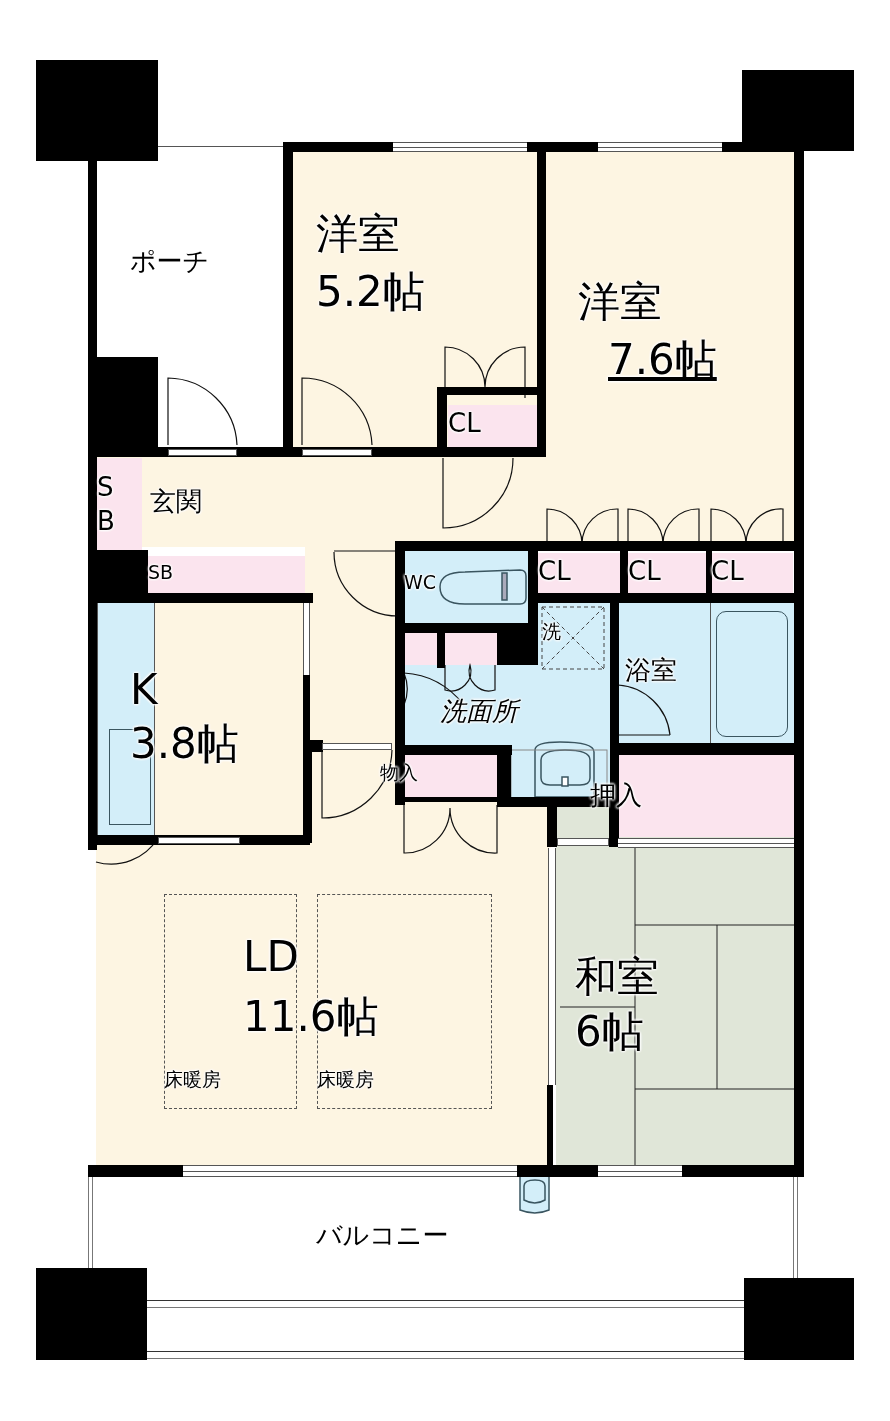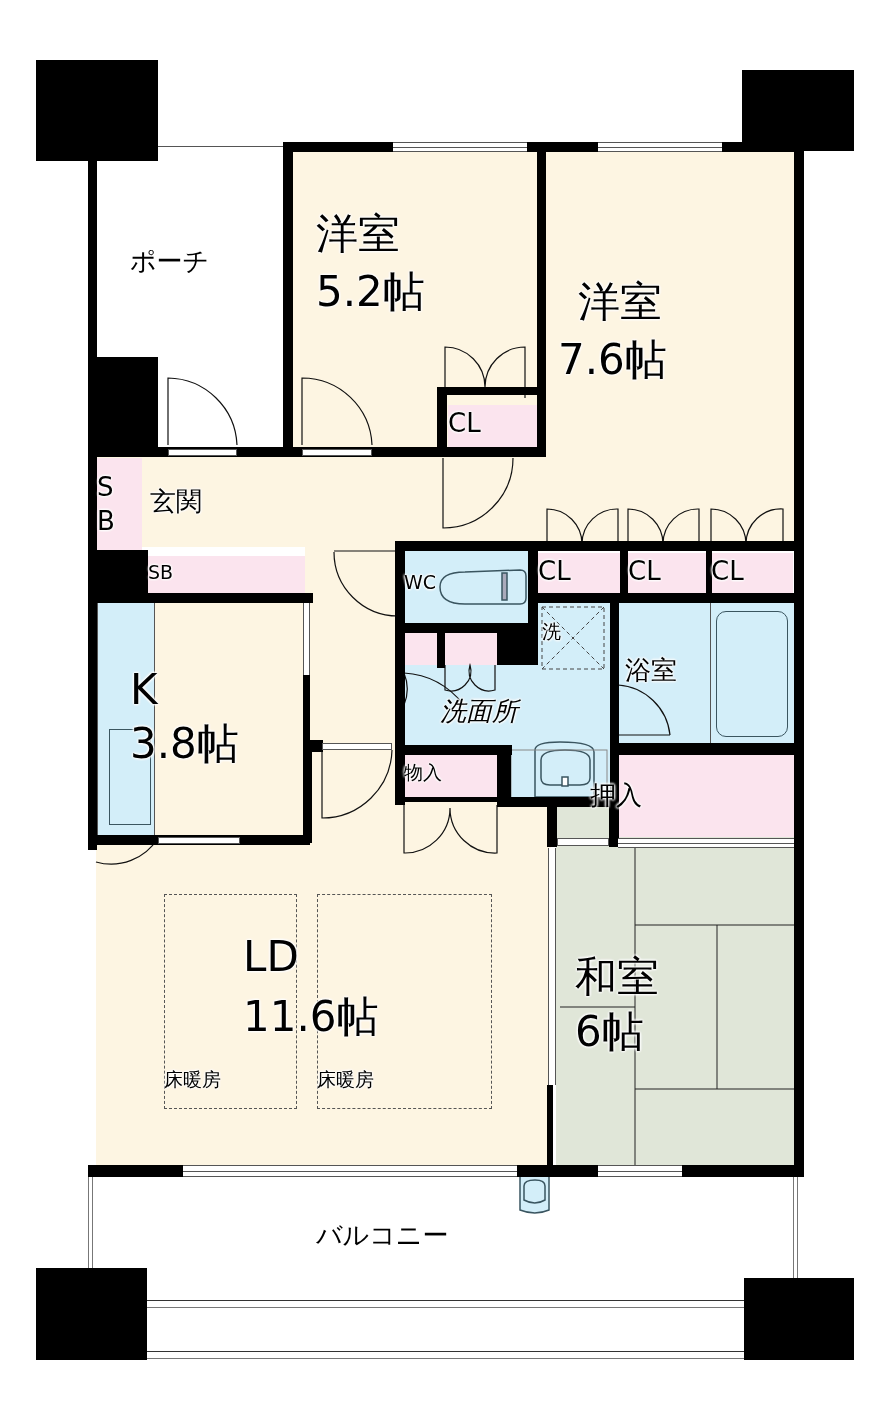--- a/index.html
+++ b/index.html
@@ -185,40 +185,40 @@
 <div class="vwin" style="left:303px;top:603px;width:7px;height:72px;"></div>
 <div class="vwin" style="left:548px;top:848px;width:8px;height:237px;"></div>
 <div class="doorgap" style="left:557px;top:838px;width:52px;height:8px;"></div>
 
 <div class="label mid" style="left:130px;top:248px;width:130px;">ポーチ</div>
 
 <div class="label big" style="left:316px;top:212px;width:200px;">洋室</div>
 <div class="label big" style="left:316px;top:270px;width:200px;">5.2帖</div>
 
 <div class="label big" style="left:578px;top:280px;width:200px;">洋室</div>
-<div class="label big" style="left:558px;top:338px;width:200px;">7.6帖</div>
+<div class="label big" style="left:608px;top:338px;width:200px;text-decoration:underline;">7.6帖</div>
 
 <div class="label mid" style="left:448px;top:410px;width:90px;">CL</div>
 <div class="label mid" style="left:538px;top:558px;width:82px;">CL</div>
 <div class="label mid" style="left:628px;top:558px;width:78px;">CL</div>
 <div class="label mid" style="left:711px;top:558px;width:82px;">CL</div>
 
 <div class="label mid" style="left:97px;top:474px;width:45px;">S</div>
 <div class="label mid" style="left:97px;top:508px;width:45px;">B</div>
 <div class="label mid" style="left:150px;top:488px;width:100px;">玄関</div>
 <div class="label sm" style="left:148px;top:563px;width:157px;">SB</div>
 
 <div class="label big" style="left:130px;top:668px;width:200px;">K</div>
 <div class="label big" style="left:130px;top:722px;width:200px;">3.8帖</div>
 
 <div class="label sm" style="left:404px;top:573px;width:60px;">WC</div>
 <div class="label sm" style="left:542px;top:622px;width:62px;">洗</div>
 <div class="label mid" style="left:440px;top:698px;width:130px;font-style:italic;">洗面所</div>
 <div class="label mid" style="left:625px;top:657px;width:80px;">浴室</div>
-<div class="label sm" style="left:404px;top:763px;width:96px;">物入</div>
+<div class="label sm" style="left:380px;top:763px;width:96px;">物入</div>
 <div class="label mid" style="left:590px;top:782px;width:176px;">押入</div>
 
 <div class="label big" style="left:243px;top:935px;width:200px;">LD</div>
 <div class="label big" style="left:243px;top:995px;width:200px;">11.6帖</div>
 <div class="label sm" style="left:164px;top:1070px;width:133px;">床暖房</div>
 <div class="label sm" style="left:317px;top:1070px;width:175px;">床暖房</div>
 
 <div class="label big" style="left:575px;top:955px;width:200px;">和室</div>
 <div class="label big" style="left:575px;top:1010px;width:200px;">6帖</div>
 

